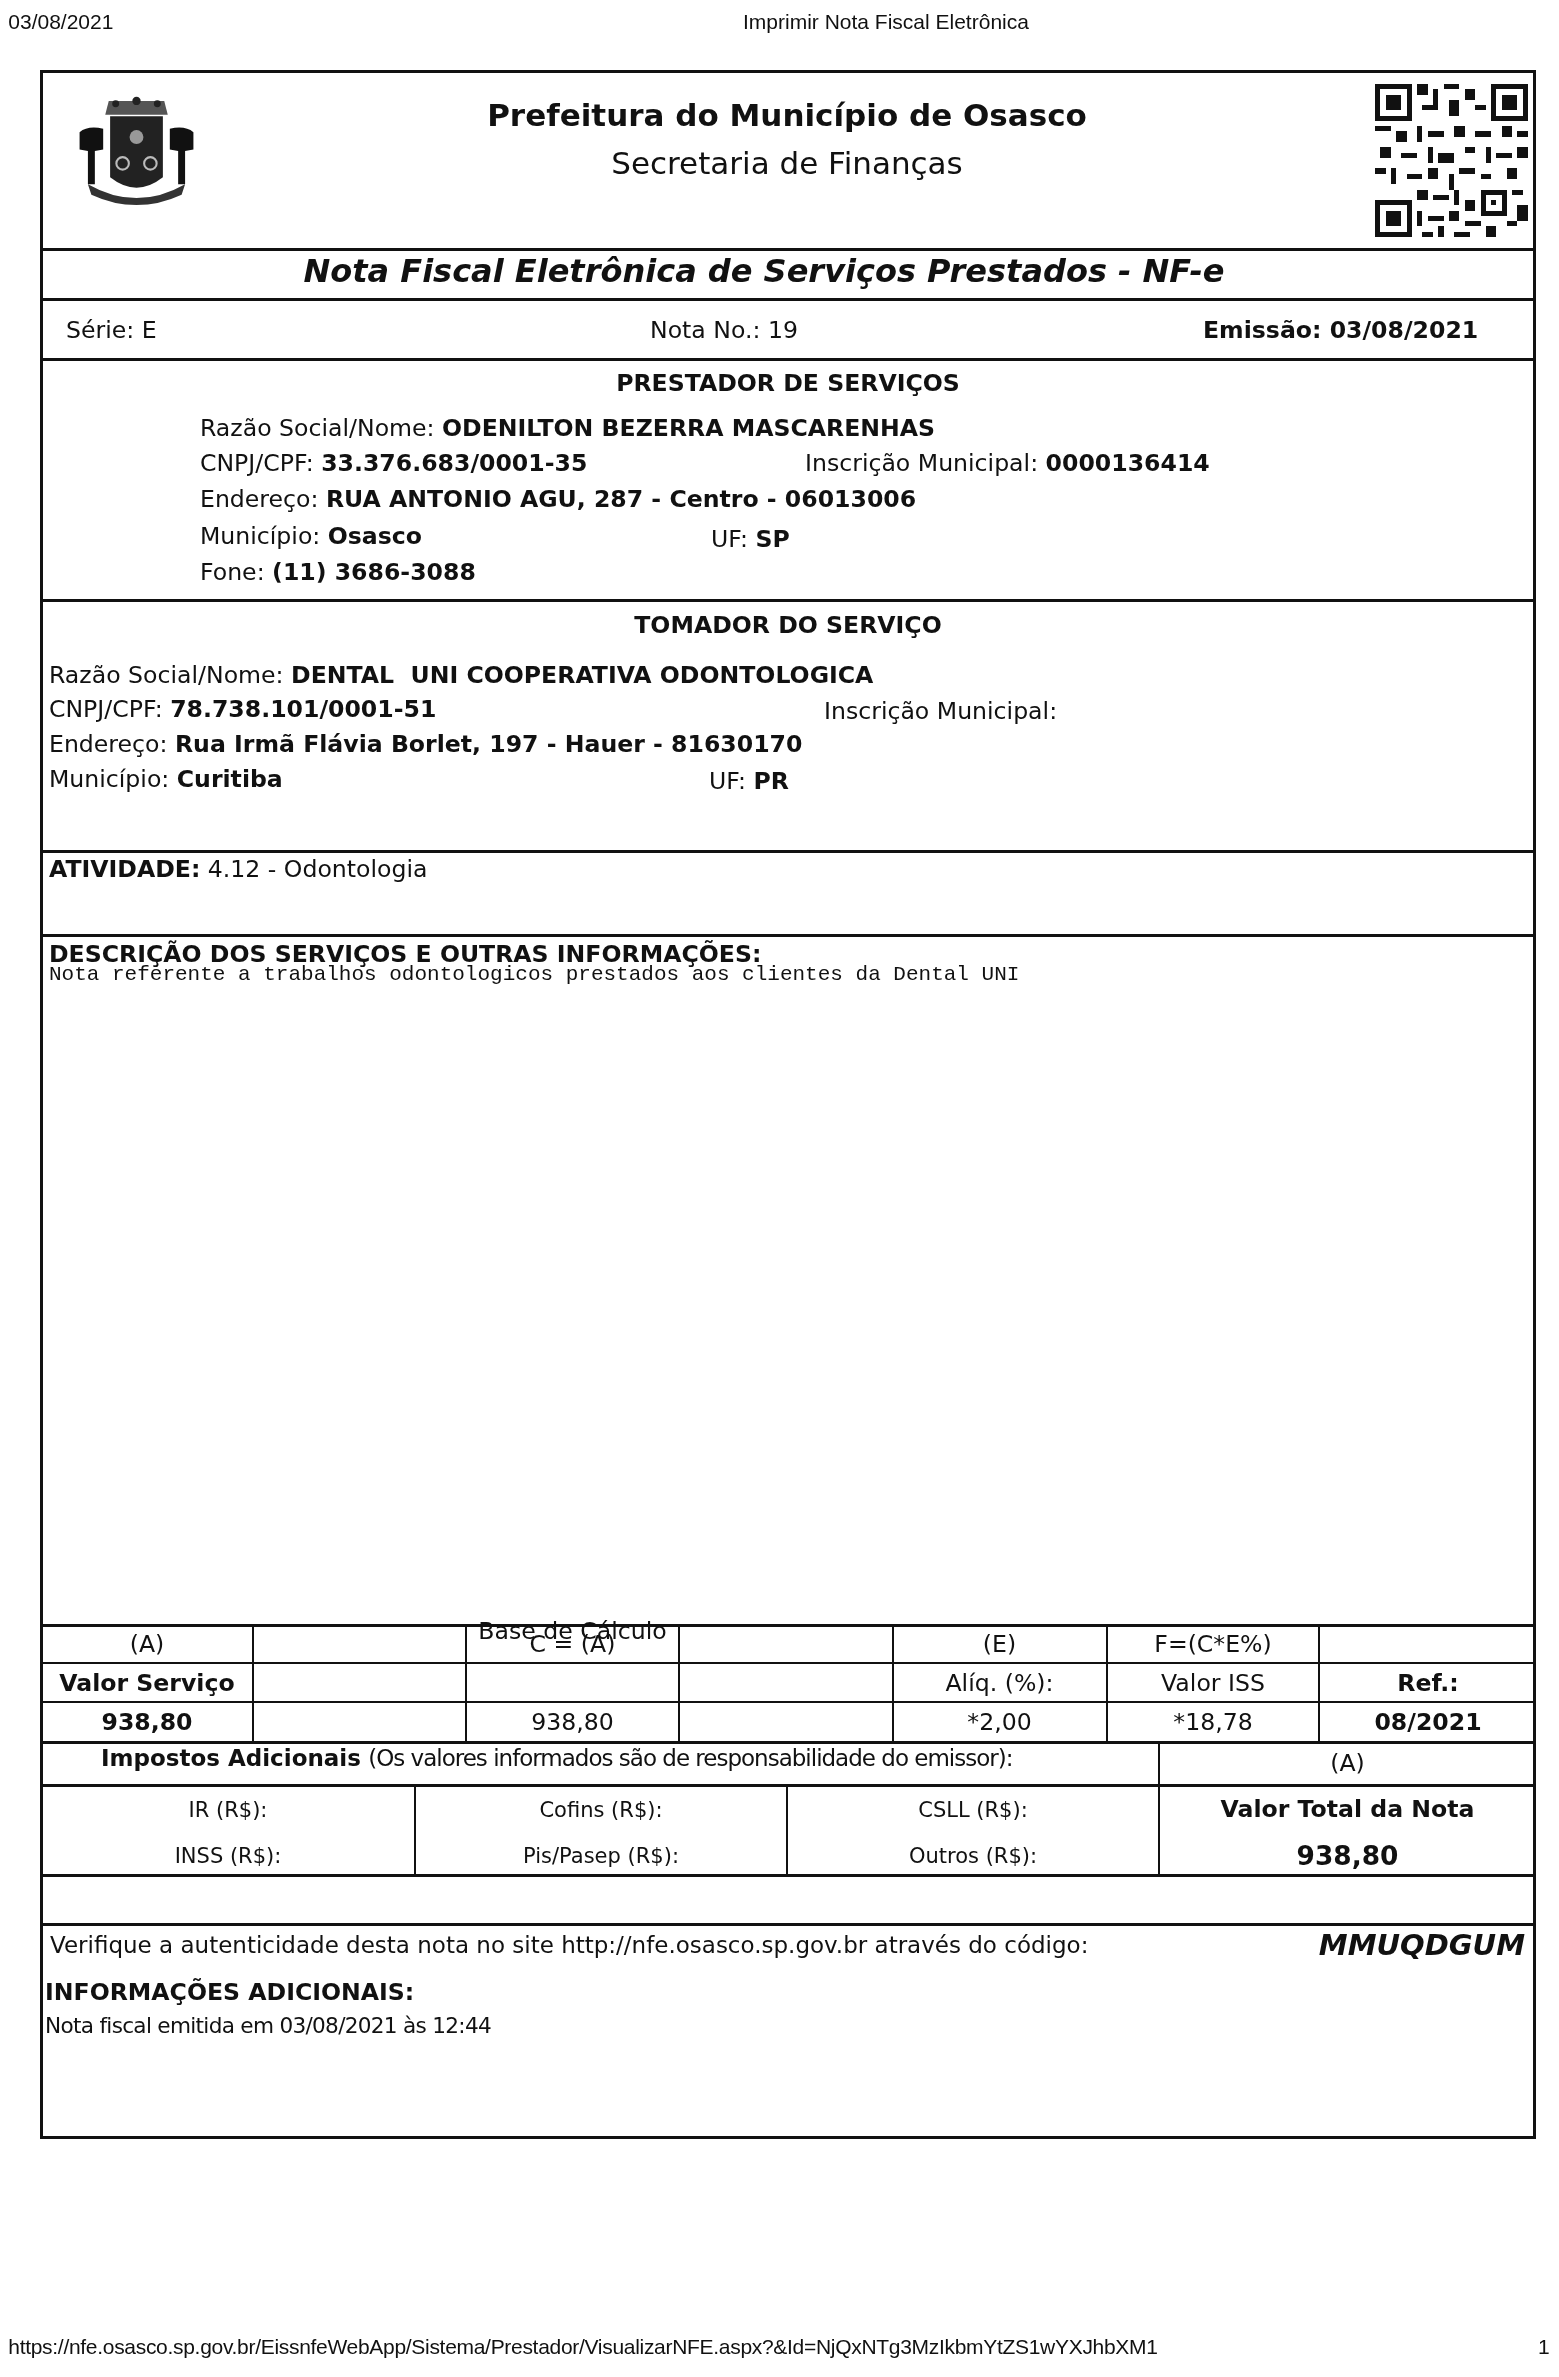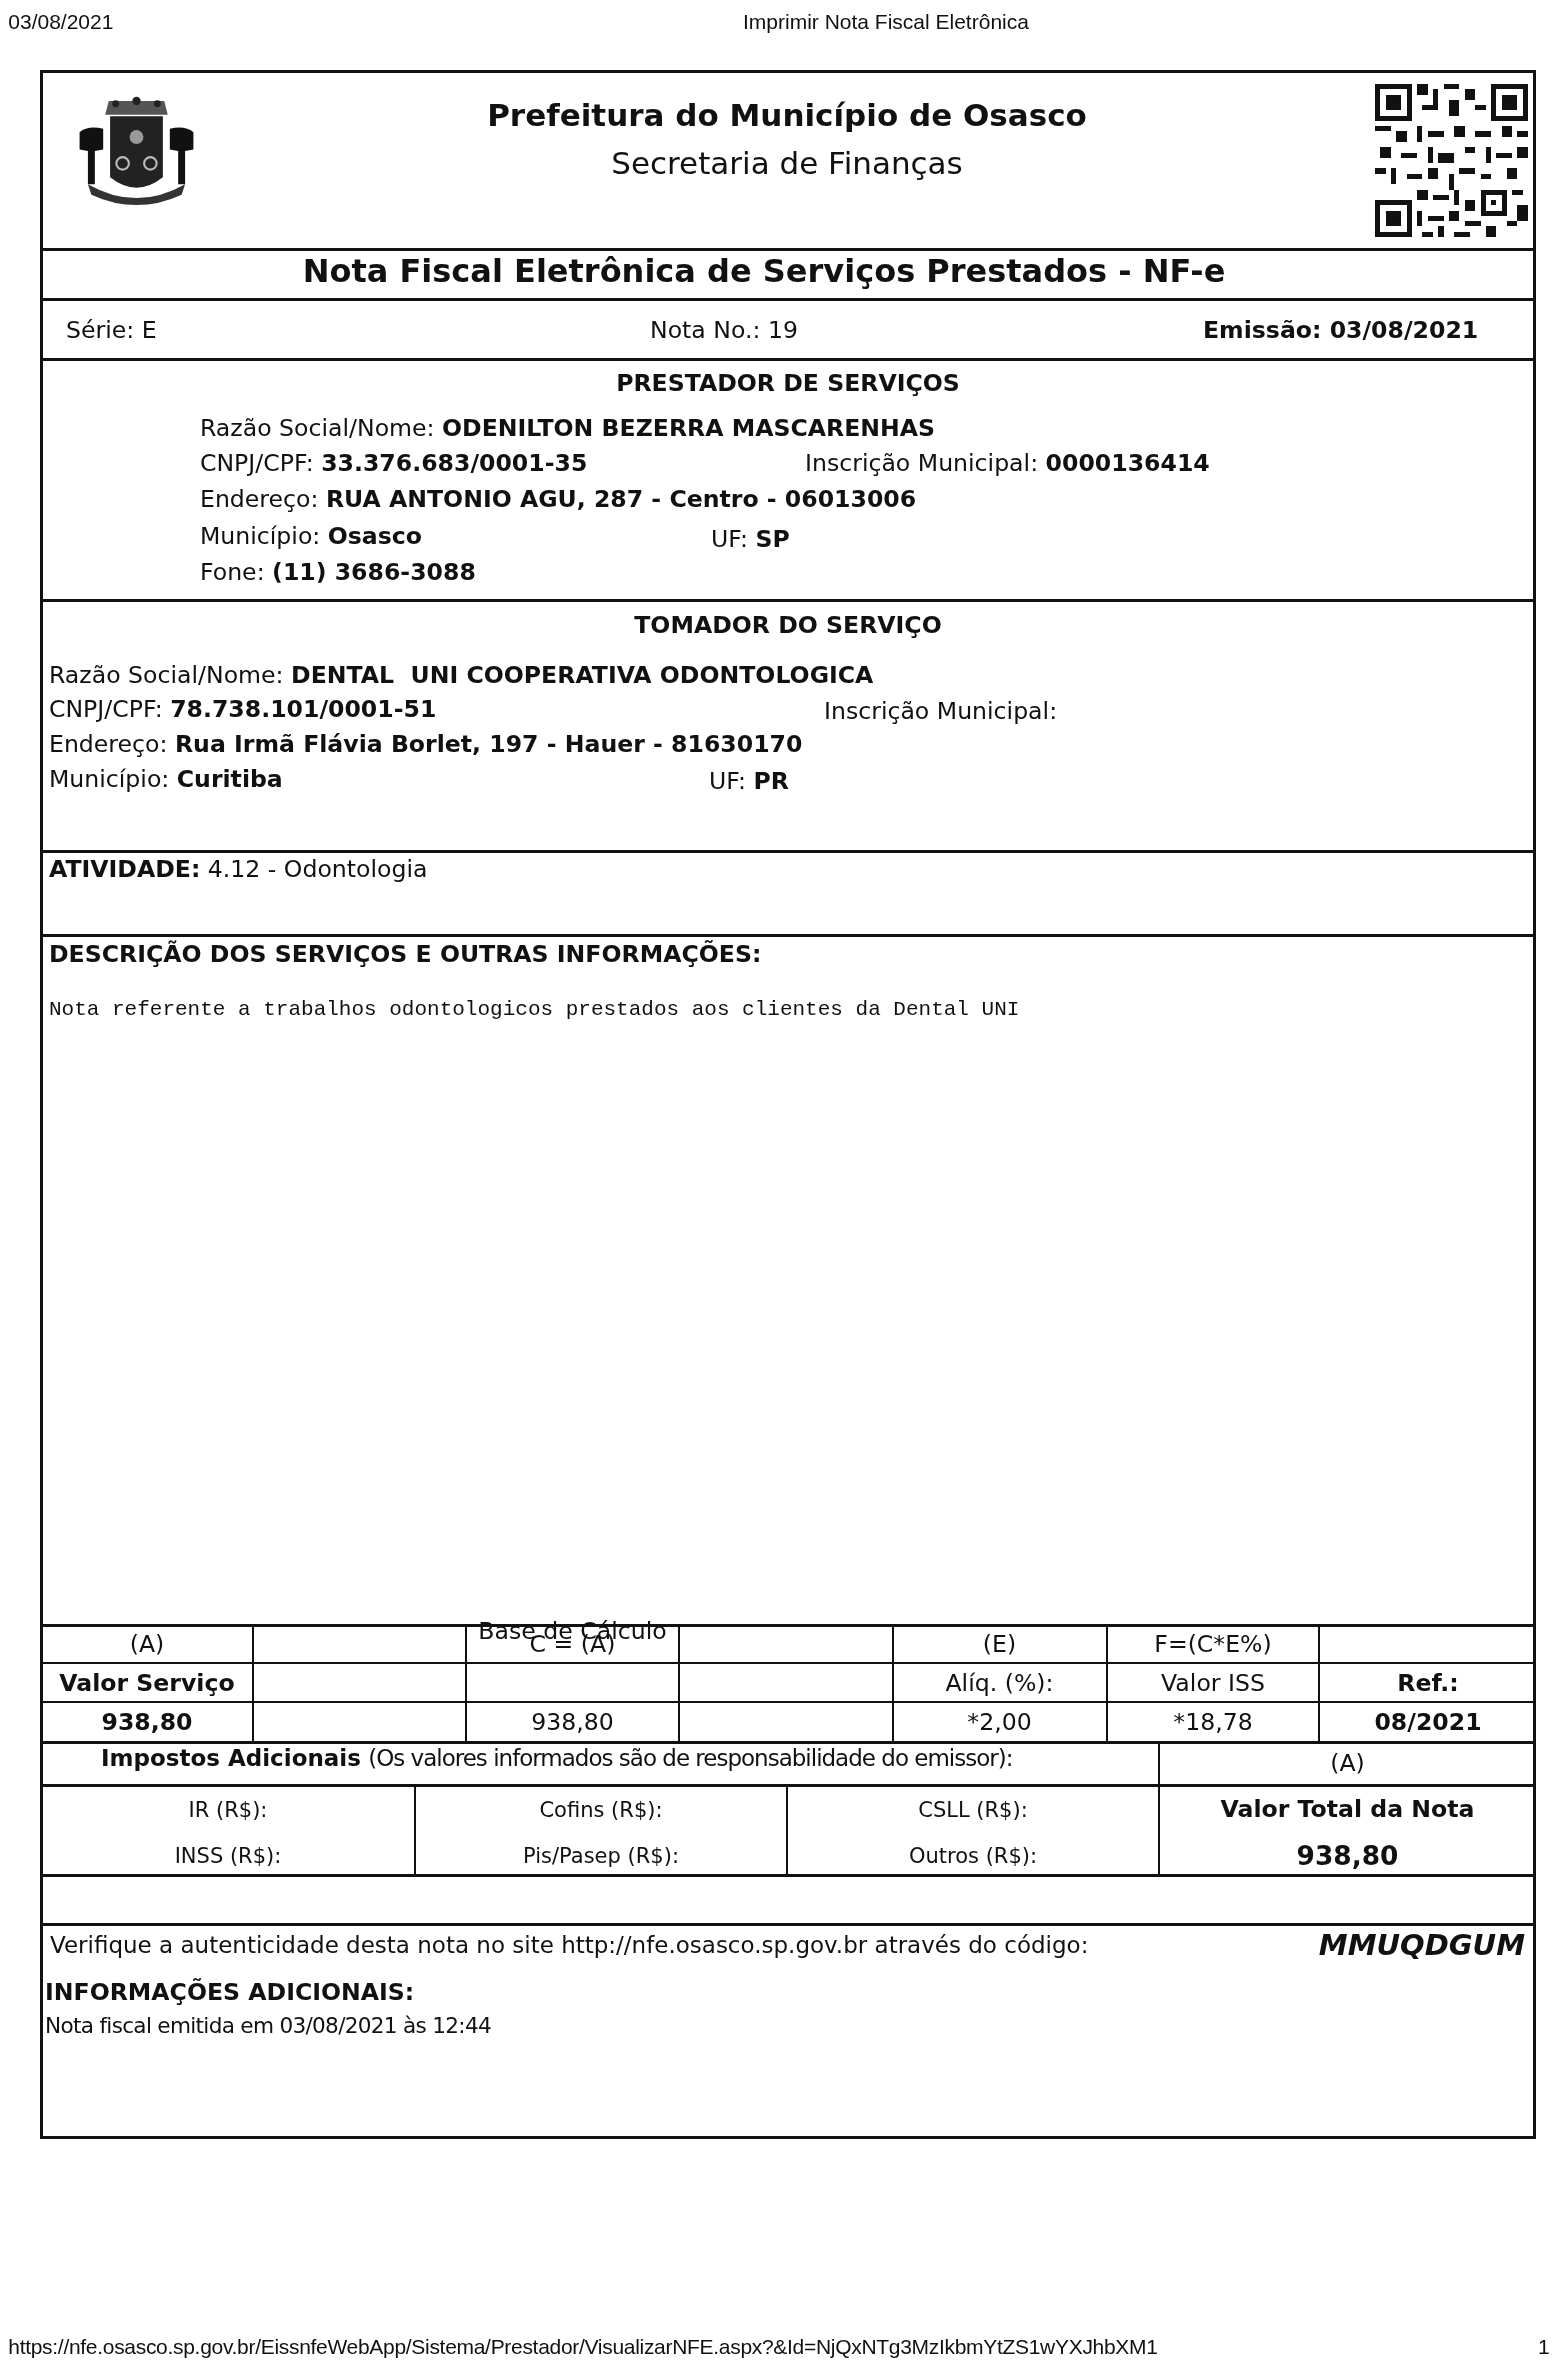--- a/index.html
+++ b/index.html
@@ -117,21 +117,21 @@
       <rect x="21" y="27" width="2" height="2"></rect>
       <rect x="25" y="26" width="2" height="1"></rect>
     <rect x="9" y="28" width="2" height="1"></rect>
       <rect x="12" y="27" width="1" height="2"></rect>
       <rect x="15" y="28" width="3" height="1"></rect>
   </g>
 </svg>
 
 <div class="hline" style="top:248px;"></div>
 
-<div class="abs doc-title" style="left:40px; width:1448px; text-align:center; top:252px;">Nota Fiscal Eletrônica de Serviços Prestados - NF-e</div>
+<div class="abs doc-title" style="left:40px; width:1448px; text-align:center; top:252px;font-style:italic;">Nota Fiscal Eletrônica de Serviços Prestados - NF-e</div>
 <div class="hline" style="top:298px;"></div>
 
 <div class="abs lbl" style="left:66px; top:316px;">
   <span>Série:</span>
   <span>E</span>
 </div>
 <div class="abs lbl" style="left:650px; top:316px;">
   <span>Nota No.:</span>
   <span>19</span>
 </div>
@@ -199,21 +199,21 @@
 </div>
 <div class="hline" style="top:850px;"></div>
 
 <div class="abs lbl" style="left:49px; top:855px;">
   <span class="val">ATIVIDADE:</span>
   <span>4.12 - Odontologia</span>
 </div>
 <div class="hline" style="top:934px;"></div>
 
 <div class="abs sec" style="left:49px; top:940px;">DESCRIÇÃO DOS SERVIÇOS E OUTRAS INFORMAÇÕES:</div>
-<div class="abs mono" style="left:49px; top:998px;text-align:right;">Nota referente a trabalhos odontologicos prestados aos clientes da Dental UNI</div>
+<div class="abs mono" style="left:49px; top:963px;text-align:right;">Nota referente a trabalhos odontologicos prestados aos clientes da Dental UNI</div>
 
 <div class="hline" style="top:1624px;"></div>
 <div class="hline thin" style="top:1662px;"></div>
 <div class="hline thin" style="top:1701px;"></div>
 <div class="hline" style="top:1741px;"></div>
 
 <div class="vline" style="left:252px; top:1625px; height:117px;"></div>
 <div class="vline" style="left:465px; top:1625px; height:117px;"></div>
 <div class="vline" style="left:678px; top:1625px; height:117px;"></div>
 <div class="vline" style="left:892px; top:1625px; height:117px;"></div>

